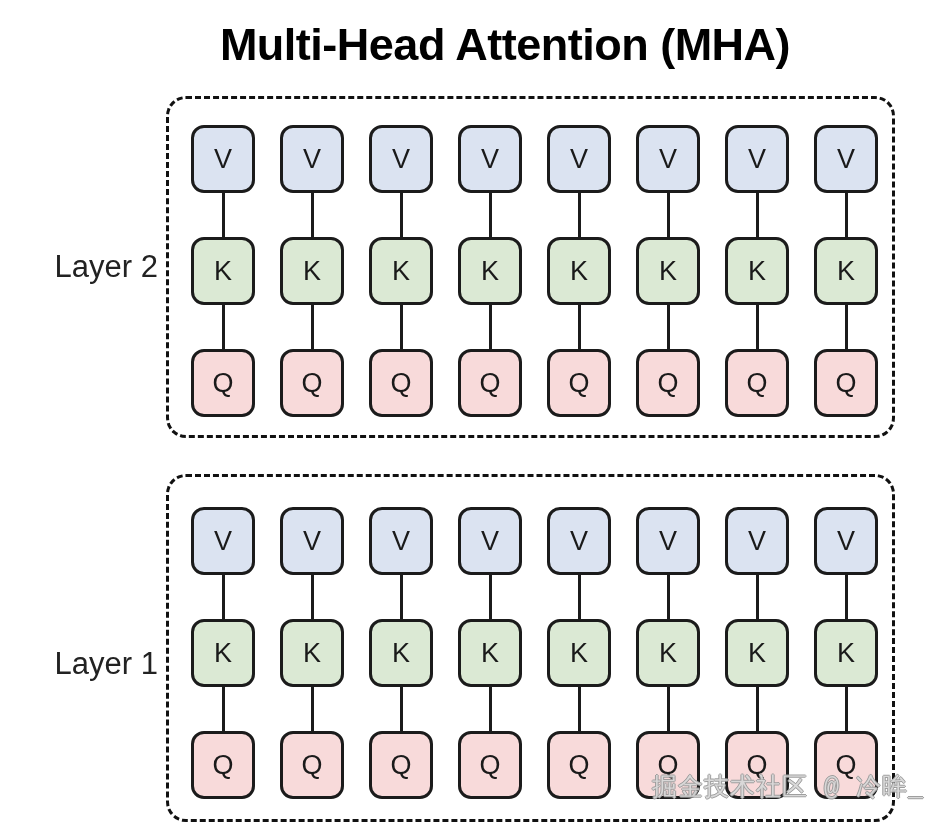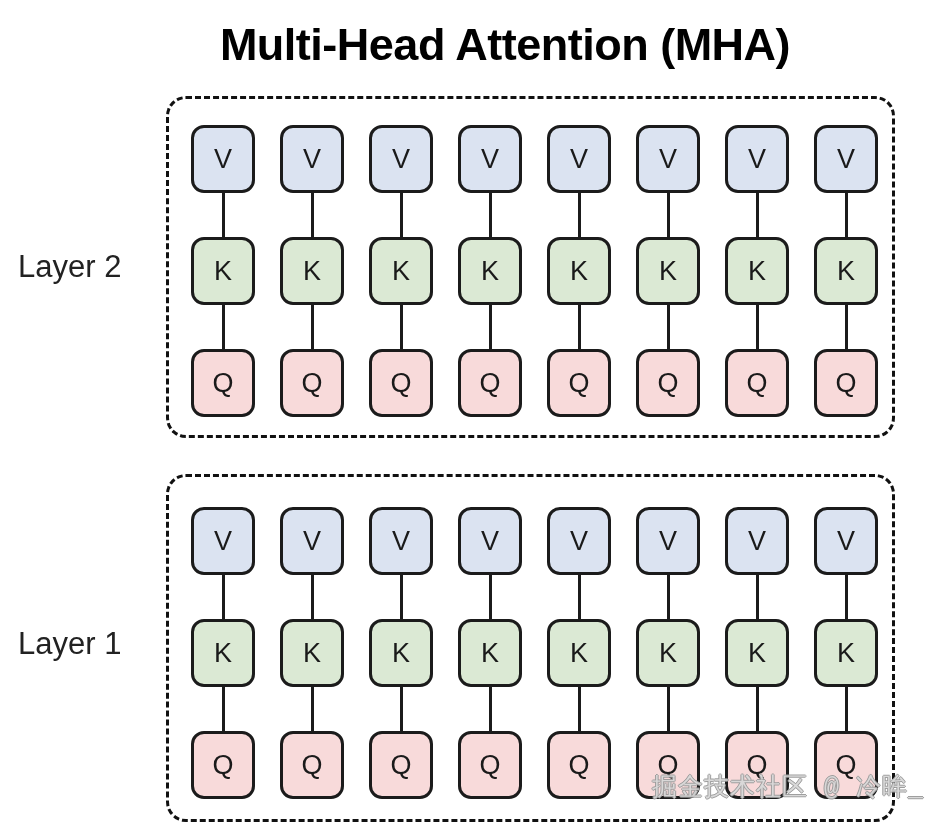--- a/index.html
+++ b/index.html
@@ -31,28 +31,28 @@
     line-height: 1;
     white-space: nowrap;
     margin-left: 36px;
   }
 
   
   .layer-label {
     position: absolute;
     left: 18px;
     width: 140px;
-    text-align: left;
+    text-align: right;
     font-family: "Liberation Sans", sans-serif;
     font-size: 31px;
     color: #222222;
     line-height: 1;
   }
   .layer-label.l2 { top: 251px; }
-  .layer-label.l1 { top: 628px; }
+  .layer-label.l1 { top: 648px; }
 
   
   .layer-box {
     position: absolute;
     left: 166px;
     width: 729px;
     box-sizing: border-box;
     border: 3px dashed #111111;
     border-radius: 20px;
     background: transparent;

